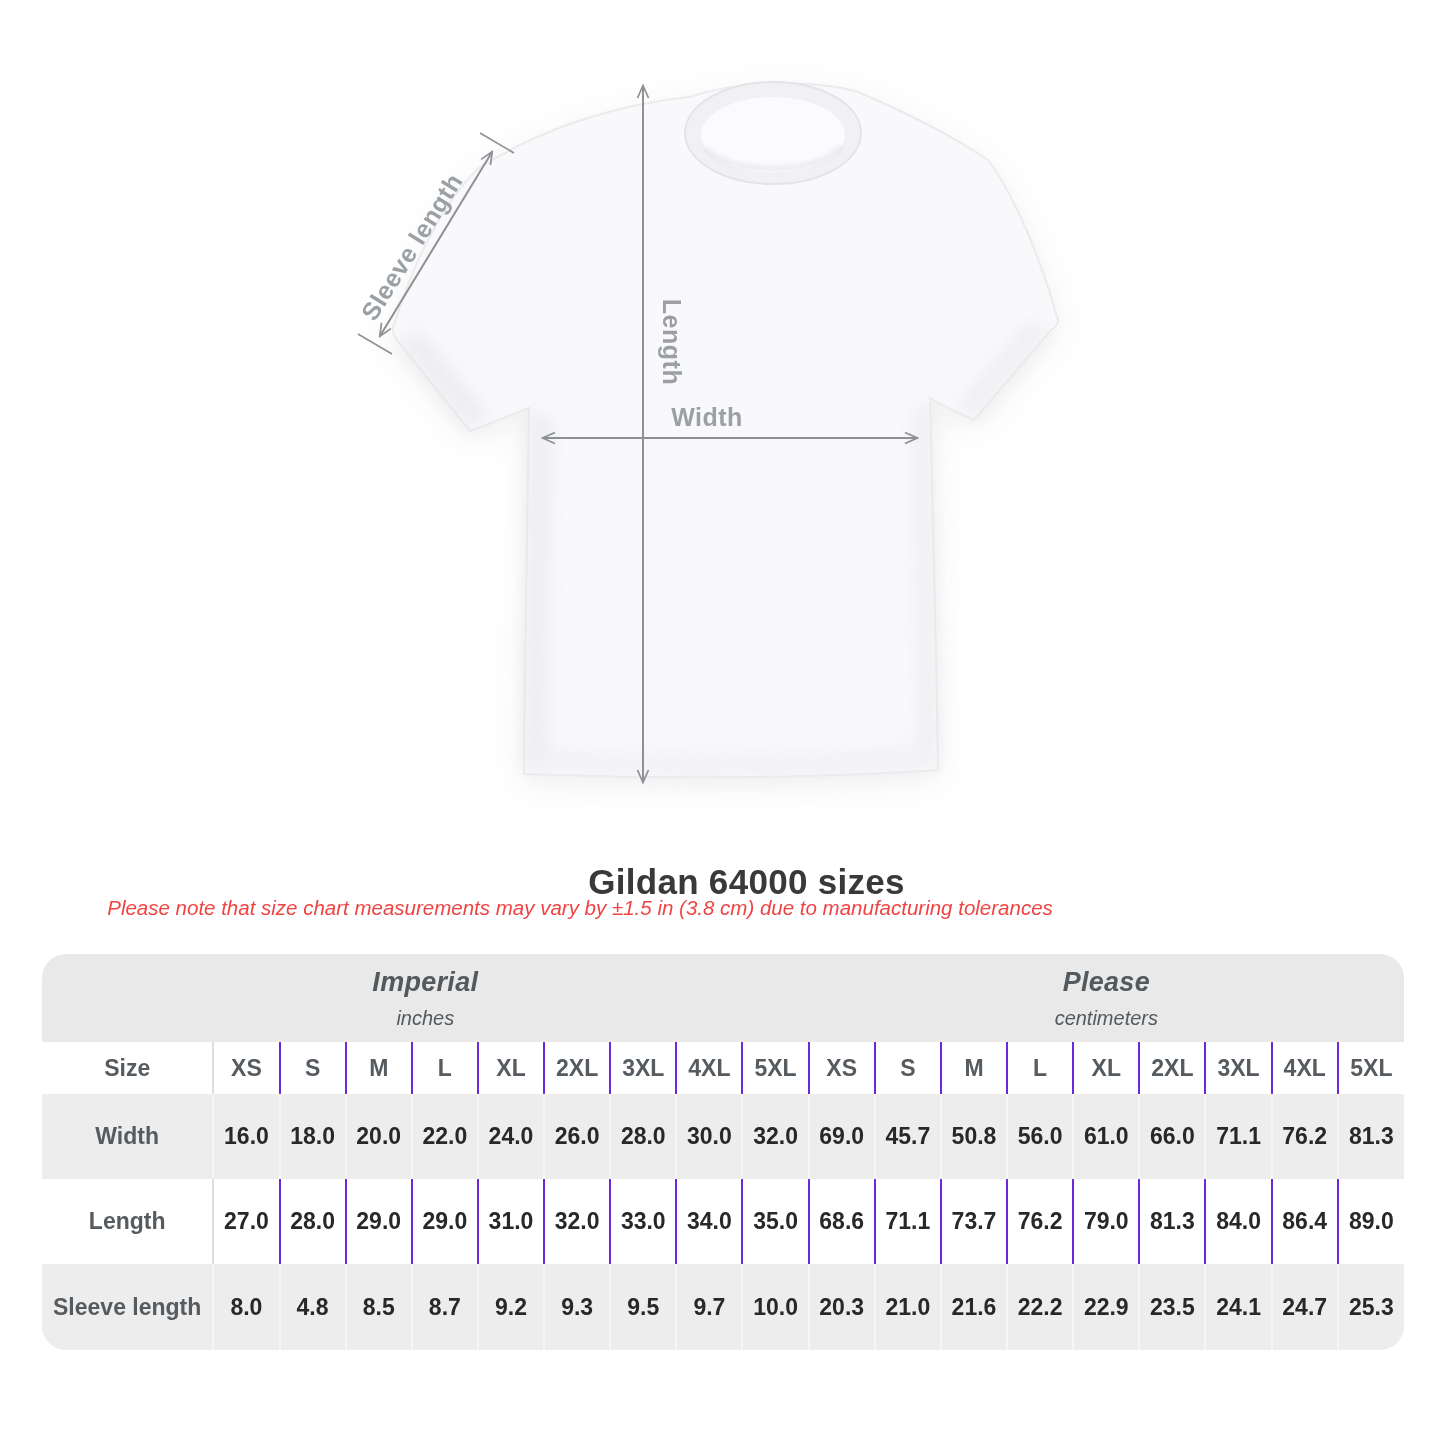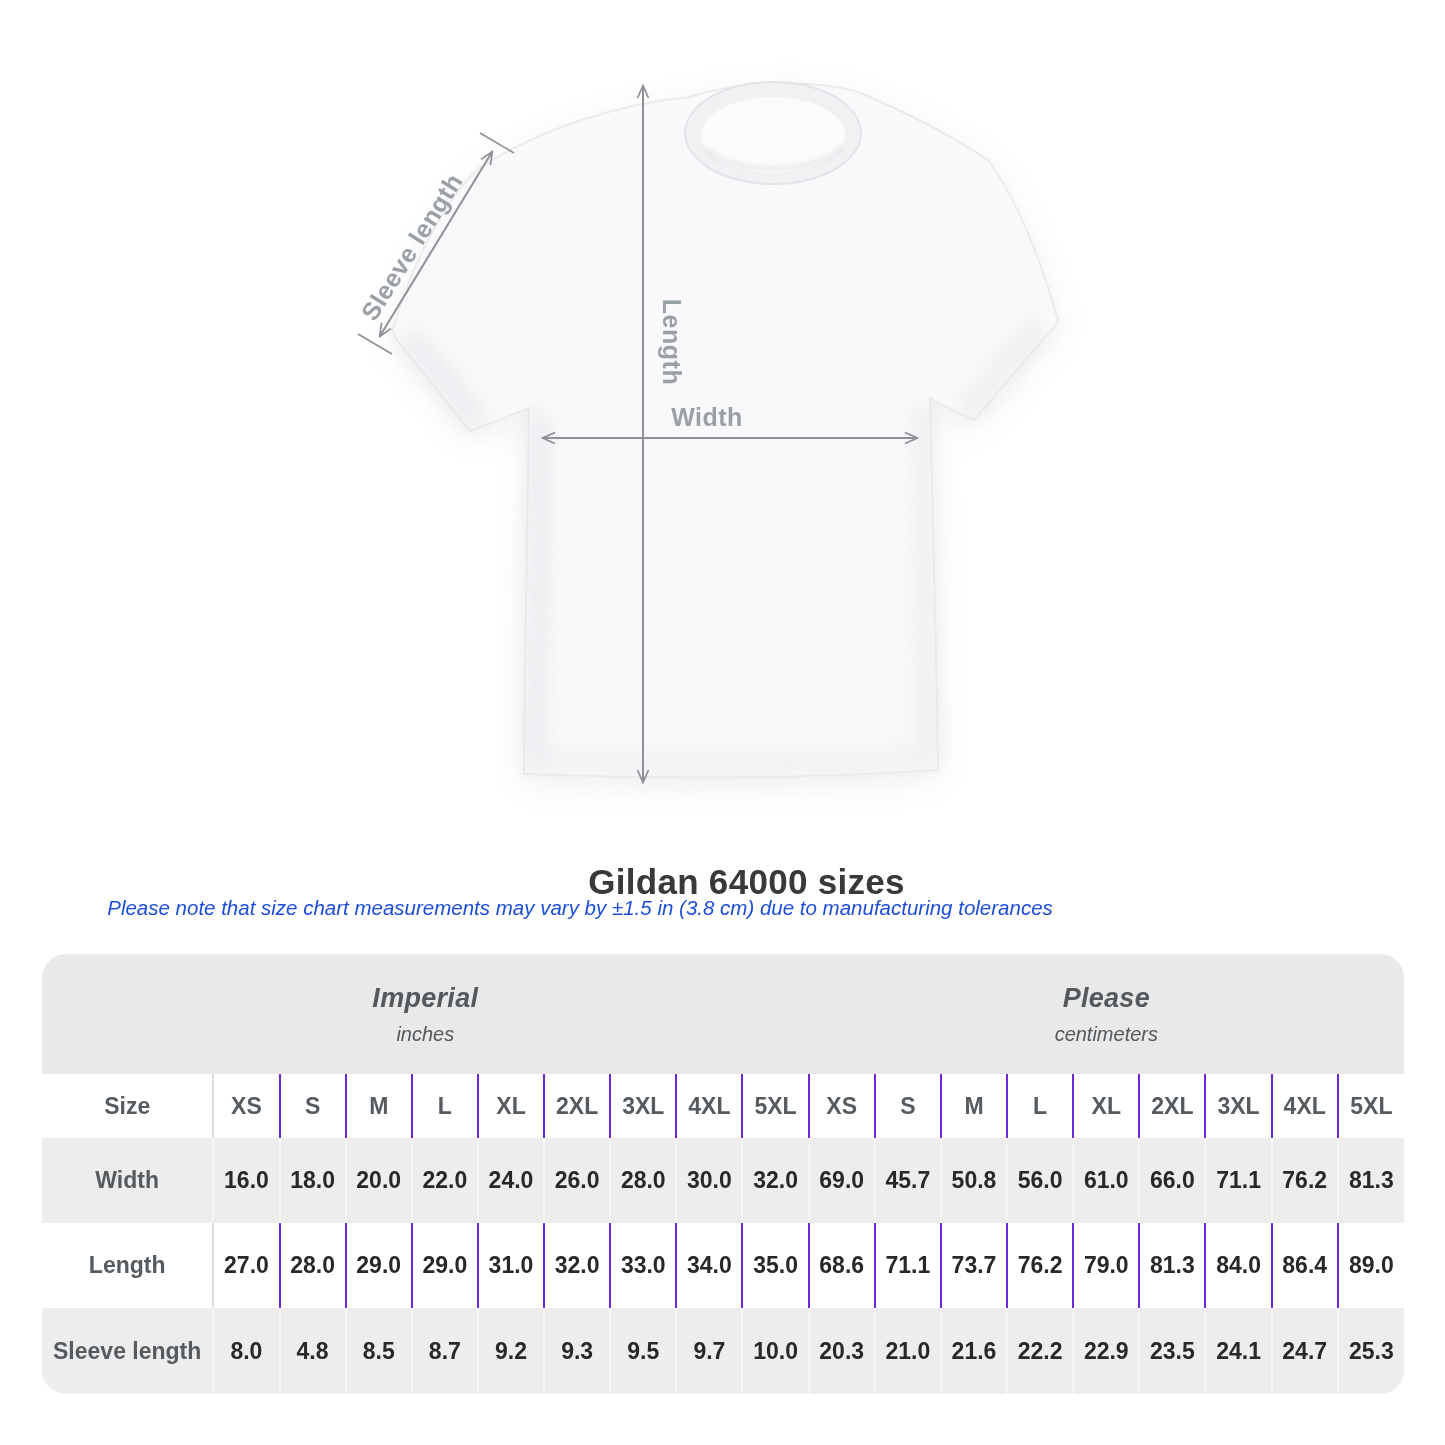--- a/index.html
+++ b/index.html
@@ -20,40 +20,40 @@
   .lbl-length{left:671px;top:342px;transform:translate(-50%,-50%) rotate(90deg);}
   .lbl-sleeve{left:412px;top:247px;transform:translate(-50%,-50%) rotate(-58deg);}
 
   
   .page-title{
     position:absolute;left:0;top:862px;width:1445px;text-align:center;
     font-size:35px;font-weight:bold;color:#39393b;letter-spacing:.3px;margin-left:24px;
   }
   .page-subtitle{
     position:absolute;left:0;top:896px;width:1160px;text-align:center;
-    font-size:20.5px;font-style:italic;color:#1d4ed8;
+    font-size:20.5px;font-style:italic;color:#ef4444;
   }
 
   
   .table-wrap{
     position:absolute;left:42px;top:954px;width:1362px;border-radius:24px;overflow:hidden;
   }
   table.sizes{
     border-collapse:collapse;table-layout:fixed;width:1362px;
   }
   table.sizes col.c-label{width:171px;}
   table.sizes col.c-data{width:66px;}
   table.sizes th,table.sizes td{
     padding:0;text-align:center;vertical-align:middle;font-size:23px;
   }
-  tr.band th{height:120px;background:#e9e9e9;}
+  tr.band th{height:88px;background:#e9e9e9;}
   .sec-name{font-size:27px;font-weight:bold;font-style:italic;color:#54595d;letter-spacing:.3px;}
   .sec-unit{font-size:20px;font-style:italic;color:#54595d;margin-top:9px;font-weight:normal;text-align:center;}
 
-  tr.r-size  td,tr.r-size  th{height:64px;background:#ffffff;}
+  tr.r-size  td,tr.r-size  th{height:52px;background:#ffffff;}
   tr.r-g     td,tr.r-g     th{height:85px;background:#ededed;}
   tr.r-w     td,tr.r-w     th{height:85px;background:#ffffff;}
   tr.r-last  td,tr.r-last  th{height:86px;background:#ededed;}
 
   th.rowlab{font-weight:bold;color:#565b60;}
   td.sz{font-weight:bold;color:#565b60;}
   td.val{font-weight:bold;color:#28282a;}
 
   
   tr.r-size td, tr.r-w td{border-left:2px solid #6d28d9;}

